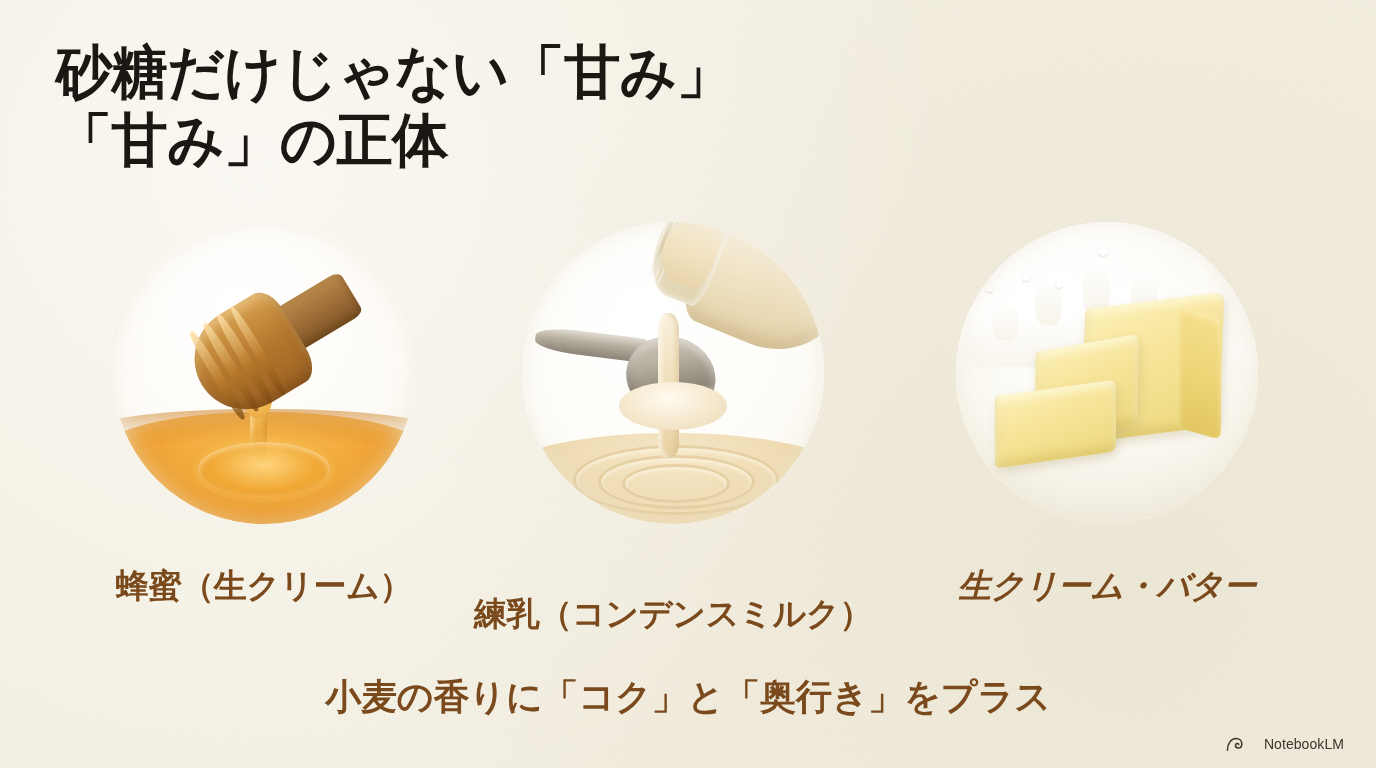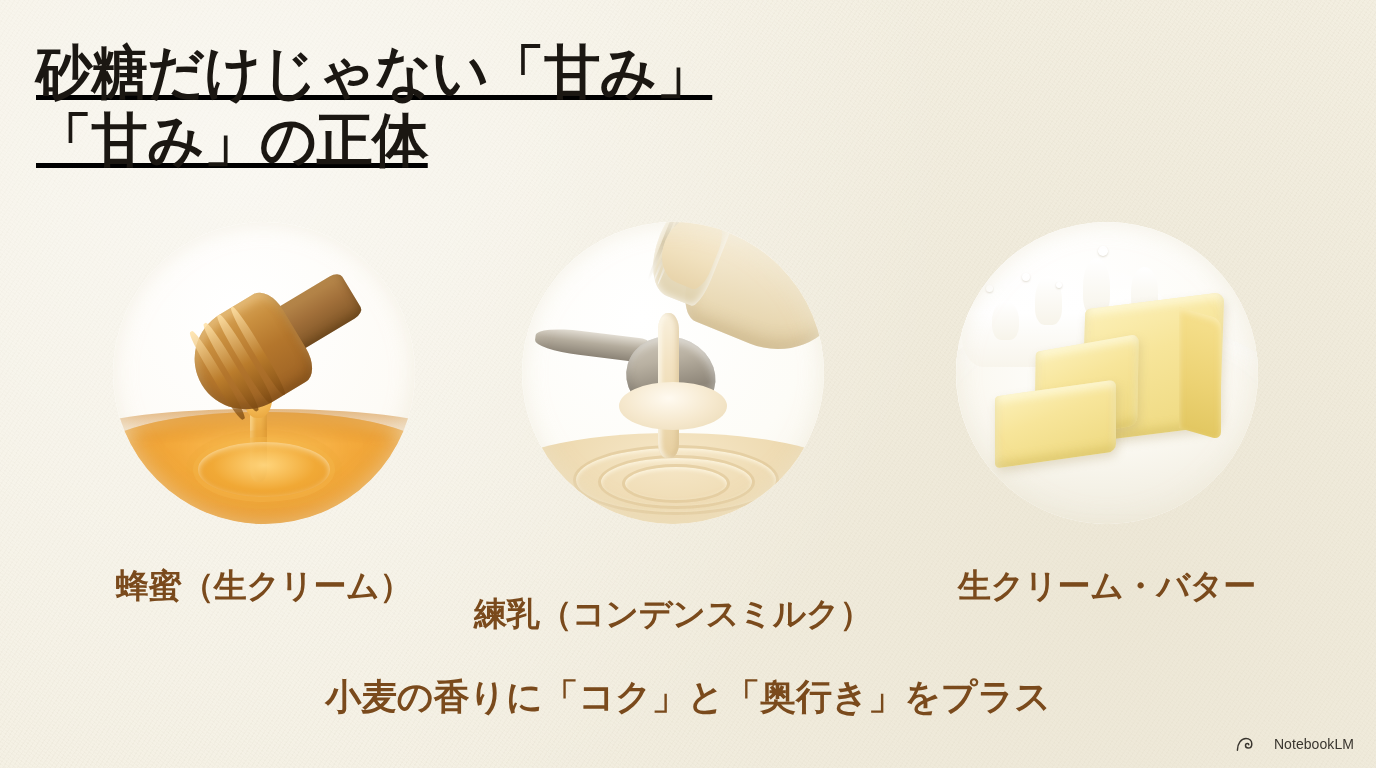--- a/index.html
+++ b/index.html
@@ -21,24 +21,23 @@
     background-image:
       radial-gradient(circle at 18% 22%, rgba(255,255,255,0.55) 0%, rgba(255,255,255,0) 55%),
       radial-gradient(circle at 82% 78%, rgba(228,220,198,0.45) 0%, rgba(228,220,198,0) 60%),
       repeating-linear-gradient(37deg, rgba(190,180,155,0.055) 0px, rgba(190,180,155,0.055) 1px, rgba(255,255,255,0) 1px, rgba(255,255,255,0) 3px),
       repeating-linear-gradient(123deg, rgba(175,165,140,0.05) 0px, rgba(175,165,140,0.05) 1px, rgba(255,255,255,0) 1px, rgba(255,255,255,0) 4px);
   }
 
   
   .title-block {
     position: absolute;
-    left: 36px;
+    left: 56px;
     top: 38px;
     width: 900px;
-    text-decoration: underline;
   }
   .title-line {
     color: #1b1712;
     font-size: 58px;
     font-weight: 700;
     line-height: 1.18;
     letter-spacing: -0.012em;
     white-space: nowrap;
     transform: scaleX(0.97);
     transform-origin: left center;
@@ -408,40 +407,40 @@
     top: 0;
     color: #7a4a1c;
     font-size: 33px;
     font-weight: 700;
     letter-spacing: -0.01em;
     white-space: nowrap;
     line-height: 1.2;
   }
   .caption.cap1 { left: 113px; width: 302px; text-align: center; }
   .caption.cap2 { left: 470px; width: 406px; text-align: center; margin-top: 28px; }
-  .caption.cap3 { left: 937px; width: 340px; text-align: center; }
+  .caption.cap3 { left: 937px; width: 340px; text-align: center; font-style: italic; }
 
   
   .footline {
     position: absolute;
     left: 0;
     top: 673px;
     width: 1376px;
     text-align: center;
     color: #7a4a1c;
     font-size: 36px;
     font-weight: 700;
     letter-spacing: -0.005em;
     white-space: nowrap;
   }
 
   
   .watermark {
     position: absolute;
-    right: 22px;
+    right: 32px;
     bottom: 16px;
     display: flex;
     align-items: center;
     gap: 21px;
     color: #2a2620;
     font-size: 14px;
     letter-spacing: 0.005em;
     opacity: 0.92;
   }
   .watermark svg { display: block; }

